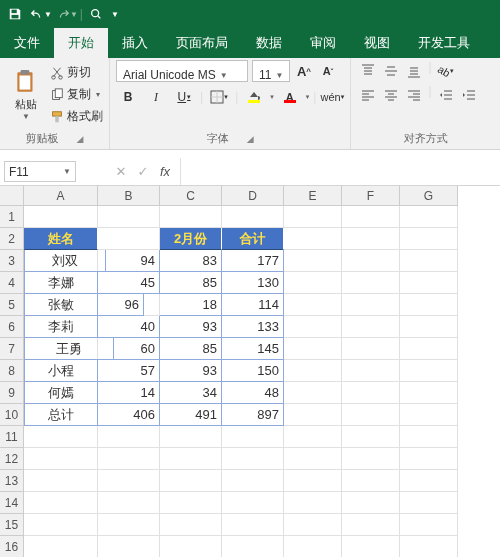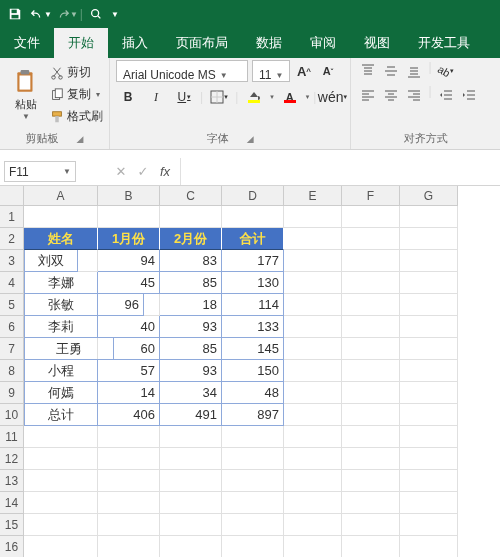--- a/index.html
+++ b/index.html
@@ -199,21 +199,21 @@
           <div class="color-bar" style="background:#ffff00"></div>
         </div>
           <span style="font-size:7px;color:#666">▾</span>
         <div class="fmt-btn" style="flex-direction:column">
           <span style="font-weight:bold;font-size:11px;line-height:10px">A</span>
           <div class="color-bar" style="background:#ff0000"></div>
         </div>
           <span style="font-size:7px;color:#666">▾</span>
         <span style="color:#ddd">|</span>
         <div class="fmt-btn">
-            <span style="font-size:14px">wén</span>
+            <span style="font-size:11px">wén</span>
             <span style="font-size:7px">▾</span>
           </div>
       </div>
     </div>
     <div class="group-label">
       <span>字体</span>
       <span class="dlg">◢</span>
     </div>
   </div>
 
@@ -430,24 +430,23 @@
         <div class="cell  " style="left: 318px; top: 308px; width: 58px; height: 22px;"></div>
         <div class="cell  " style="left: 376px; top: 308px; width: 58px; height: 22px;"></div>
         <div class="cell  " style="left: 0px; top: 330px; width: 74px; height: 22px;"></div>
         <div class="cell  " style="left: 74px; top: 330px; width: 62px; height: 22px;"></div>
         <div class="cell  " style="left: 136px; top: 330px; width: 62px; height: 22px;"></div>
         <div class="cell  " style="left: 198px; top: 330px; width: 62px; height: 22px;"></div>
         <div class="cell  " style="left: 260px; top: 330px; width: 58px; height: 22px;"></div>
         <div class="cell  " style="left: 318px; top: 330px; width: 58px; height: 22px;"></div>
         <div class="cell  " style="left: 376px; top: 330px; width: 58px; height: 22px;"></div>
         <div class="cell tbl-header firstcol ctr" style="left: 0px; top: 22px; width: 74px; height: 22px;">姓名</div>
-        <div class="cell tbl-header ctr" style="left: 74px; top: 22px; width: 62px; height: 22px;">1月份</div>
         <div class="cell tbl-header ctr" style="left: 136px; top: 22px; width: 62px; height: 22px;">2月份</div>
         <div class="cell tbl-header ctr" style="left: 198px; top: 22px; width: 62px; height: 22px;">合计</div>
-        <div class="cell tbl-body firstcol ctr" style="left: 0px; top: 44px; width: 54px; height: 22px;">刘双</div>
+        <div class="cell tbl-body firstcol ctr" style="left: 0px; top: 44px; width: 82px; height: 22px;">刘双</div>
         <div class="cell tbl-body num" style="left: 74px; top: 44px; width: 62px; height: 22px;">94</div>
         <div class="cell tbl-body num" style="left: 136px; top: 44px; width: 62px; height: 22px;">83</div>
         <div class="cell tbl-body num" style="left: 198px; top: 44px; width: 62px; height: 22px;">177</div>
         <div class="cell tbl-body firstcol ctr" style="left: 0px; top: 66px; width: 74px; height: 22px;">李娜</div>
         <div class="cell tbl-body num" style="left: 74px; top: 66px; width: 62px; height: 22px;">45</div>
         <div class="cell tbl-body num" style="left: 136px; top: 66px; width: 62px; height: 22px;">85</div>
         <div class="cell tbl-body num" style="left: 198px; top: 66px; width: 62px; height: 22px;">130</div>
         <div class="cell tbl-body firstcol ctr" style="left: 0px; top: 88px; width: 74px; height: 22px;">张敏</div>
         <div class="cell tbl-body num" style="left: 58px; top: 88px; width: 62px; height: 22px;">96</div>
         <div class="cell tbl-body num" style="left: 136px; top: 88px; width: 62px; height: 22px;">18</div>

